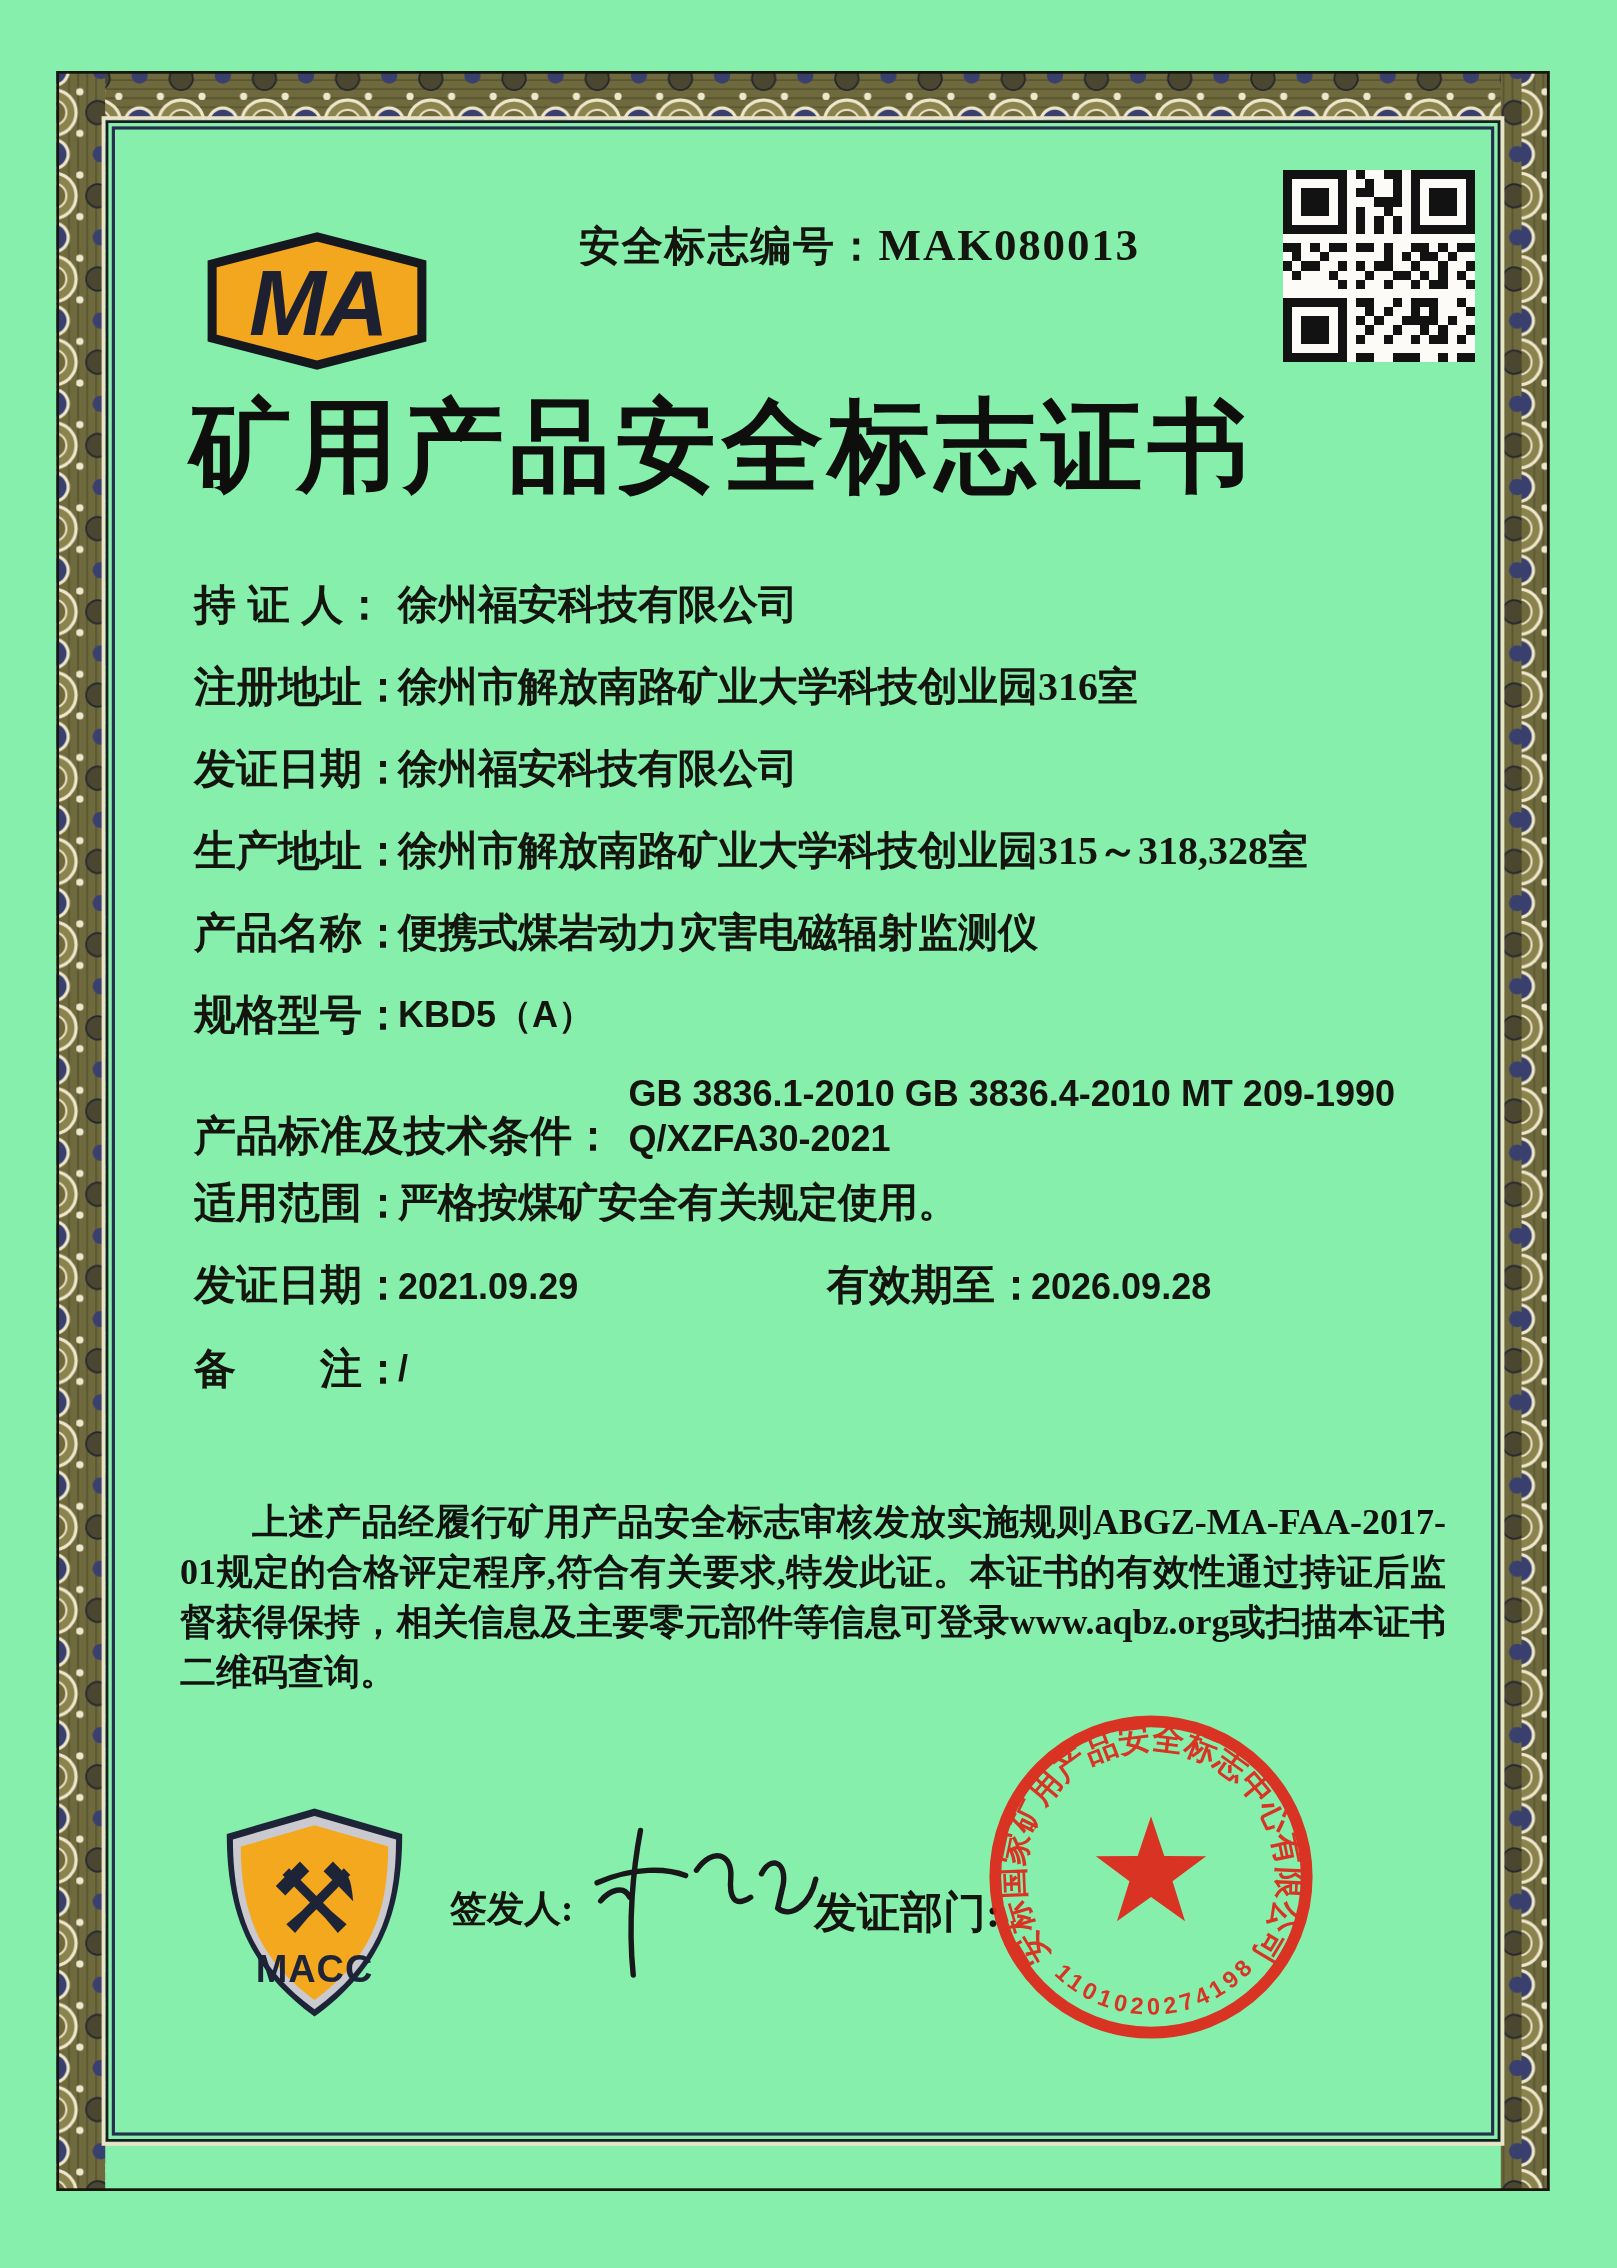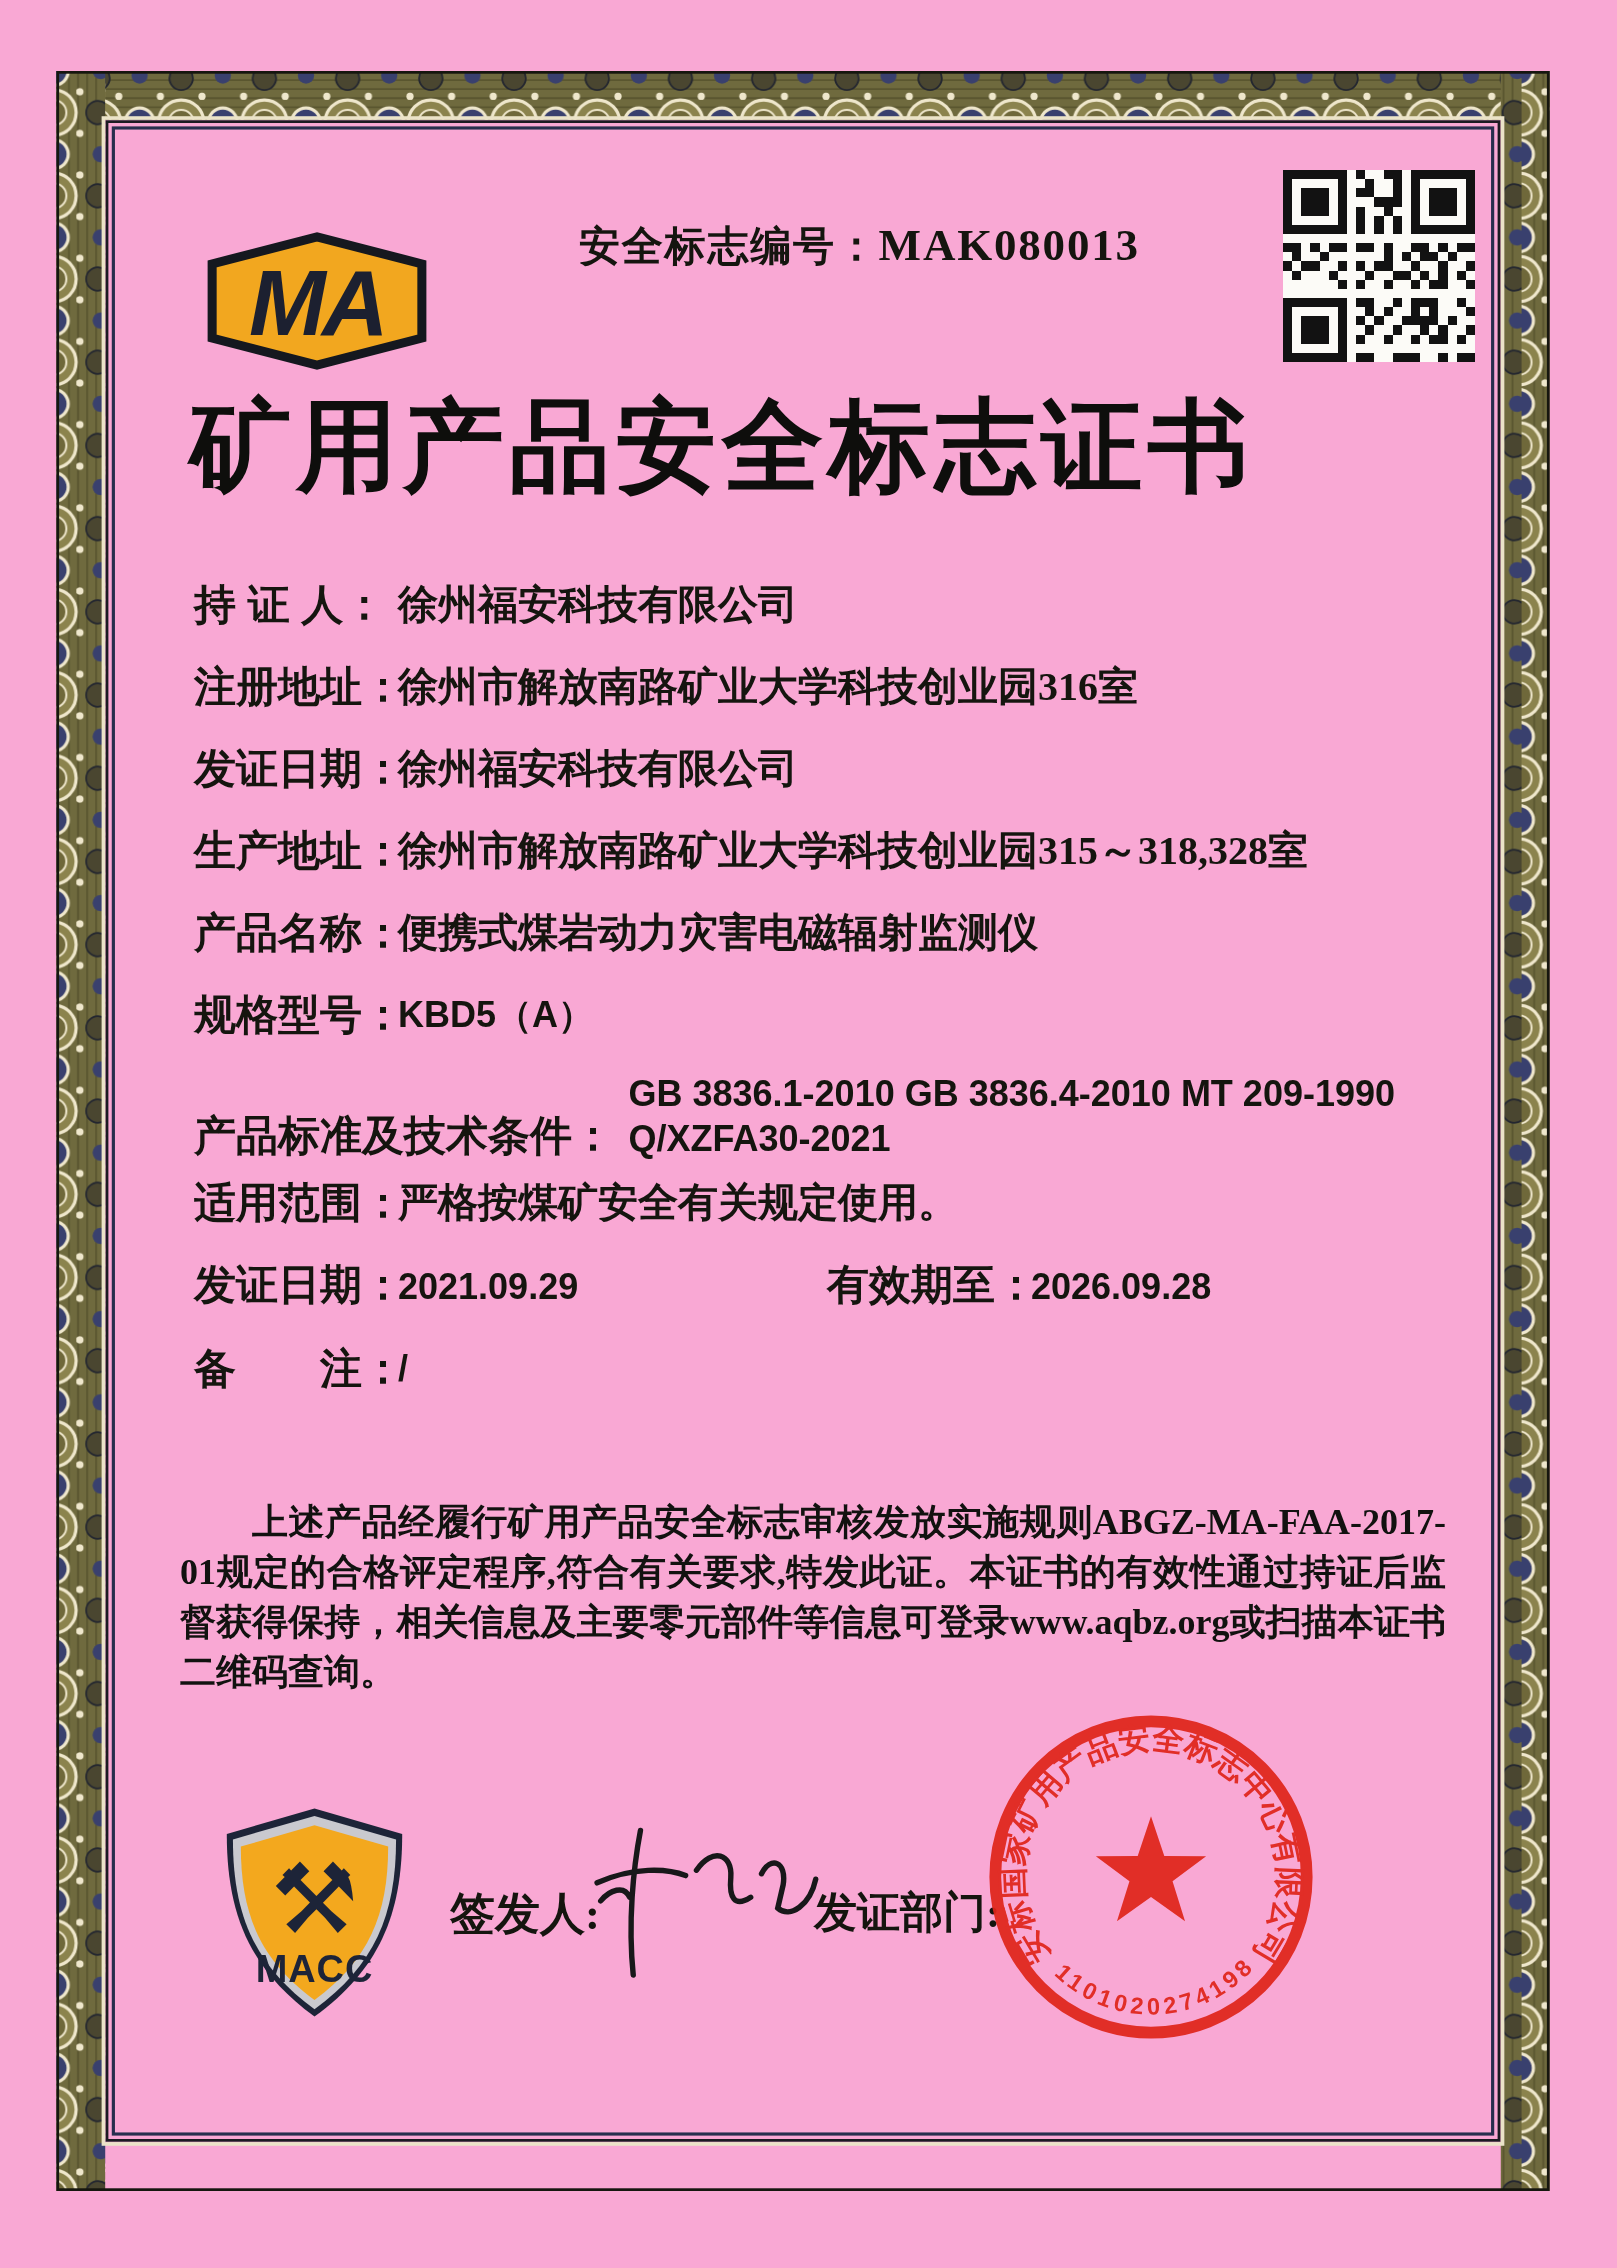--- a/index.html
+++ b/index.html
@@ -1,18 +1,18 @@
 <!DOCTYPE html>
 <html style="font-size:14.5px"><head>
 <meta charset="utf-8">
 <style>
   html,body{margin:0;padding:0;}
   body{width:1617px;height:2269px;background:#fdfdfa;position:relative;
        font-family:"Liberation Sans",sans-serif;color:#15150f;overflow:hidden;}
-  .page{position:absolute;inset:0;background:#f9a8d4;}
+  .page{position:absolute;inset:0;background:#86efac;}
   .frame{position:absolute;left:56px;top:71px;}
   .ma-badge{position:absolute;left:204px;top:232px;}
   .cert-no{position:absolute;left:579px;top:219px;white-space:nowrap;}
   .cert-no .lbl{font-family:"Liberation Sans",sans-serif;font-weight:bold;font-size:41px;letter-spacing:1.8px;}
   .cert-no .num{font-family:"Liberation Serif",serif;font-weight:bold;font-size:45px;letter-spacing:1.8px;}
   .qr{position:absolute;left:1283px;top:170px;}
   .title{position:absolute;left:0;top:380px;width:1444px;margin:0;text-align:center;
          font-family:"Liberation Serif",serif;font-weight:bold;font-size:101px;
          letter-spacing:5.4px;color:#0e0e0c;}
   .fields{position:absolute;left:194px;top:579px;width:1250px;}
@@ -24,21 +24,21 @@
   .row-standards .lbl{width:auto;margin-right:14.5px;}
   .row-standards .val{max-width:796px;line-height:45px;}
   .row-standards{margin-bottom:16.3px;}
   .row-dates .pair{display:flex;align-items:baseline;}
   .row-dates .pair.first{width:633px;flex:none;}
   .statement{position:absolute;left:180px;top:1497px;width:1266px;margin:0;
              font-family:"Liberation Serif",serif;font-weight:bold;font-size:36px;
              line-height:50px;text-align:justify;text-indent:2em;color:#121210;}
   .shield{position:absolute;left:214px;top:1805px;}
   .signer{position:absolute;left:450px;top:1884px;font-family:"Liberation Serif",serif;
-          font-weight:bold;font-size:45px;}
+          font-weight:bold;font-size:37px;}
   .signature{position:absolute;left:570px;top:1814px;}
   .issuer{position:absolute;left:814px;top:1884px;font-family:"Liberation Serif",serif;
           font-weight:bold;font-size:43px;}
   .stamp{position:absolute;left:979px;top:1705px;opacity:.93;}
 </style>
 </head>
 <body>
 
 <div class="page">
 

